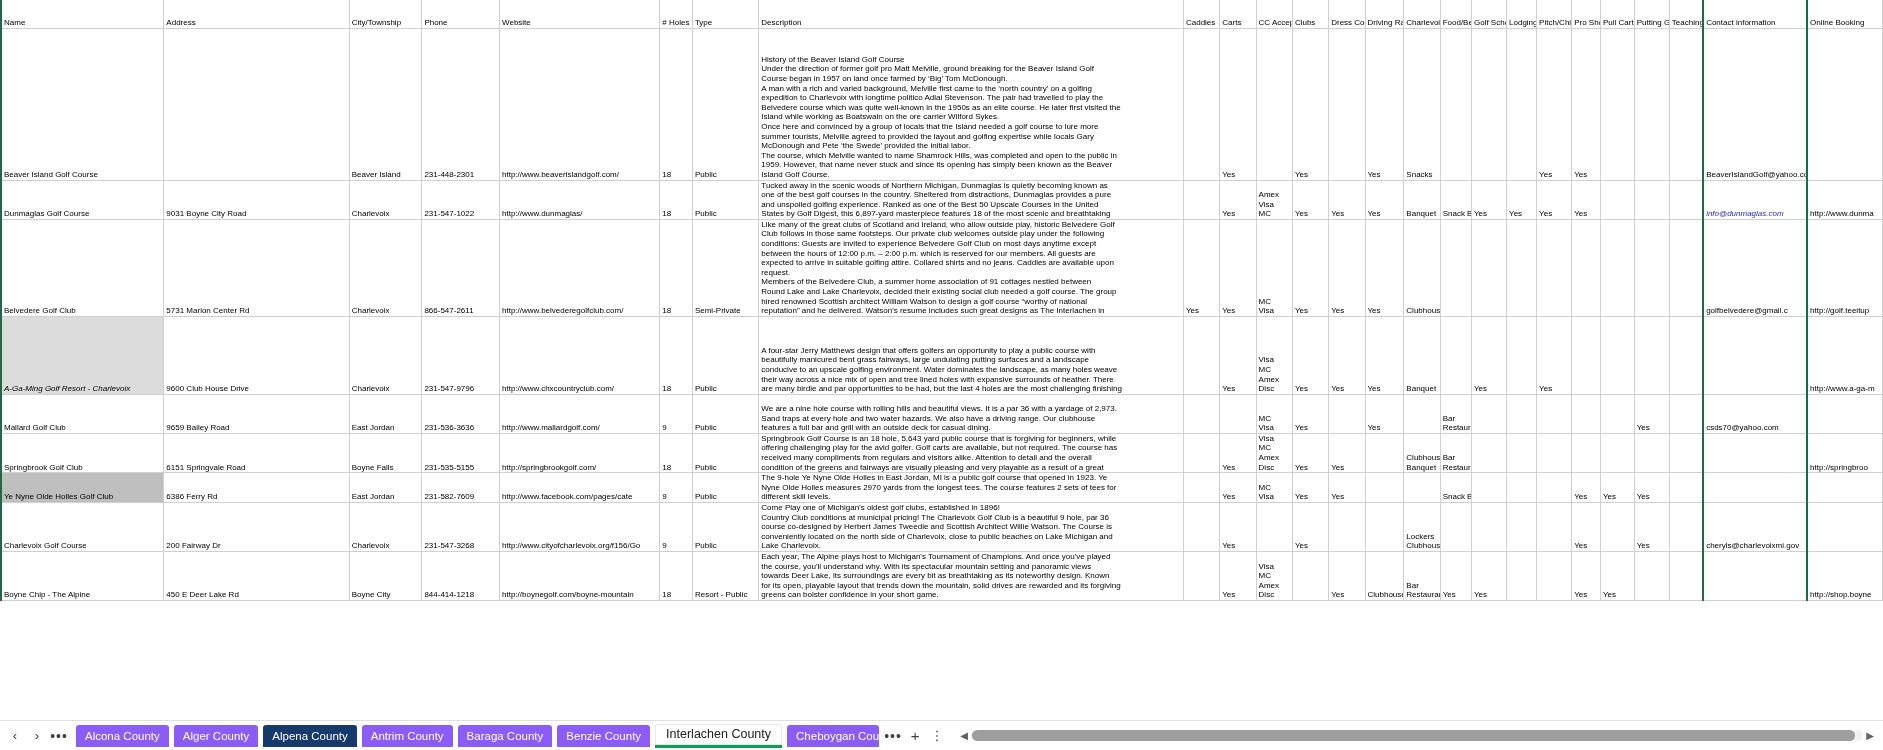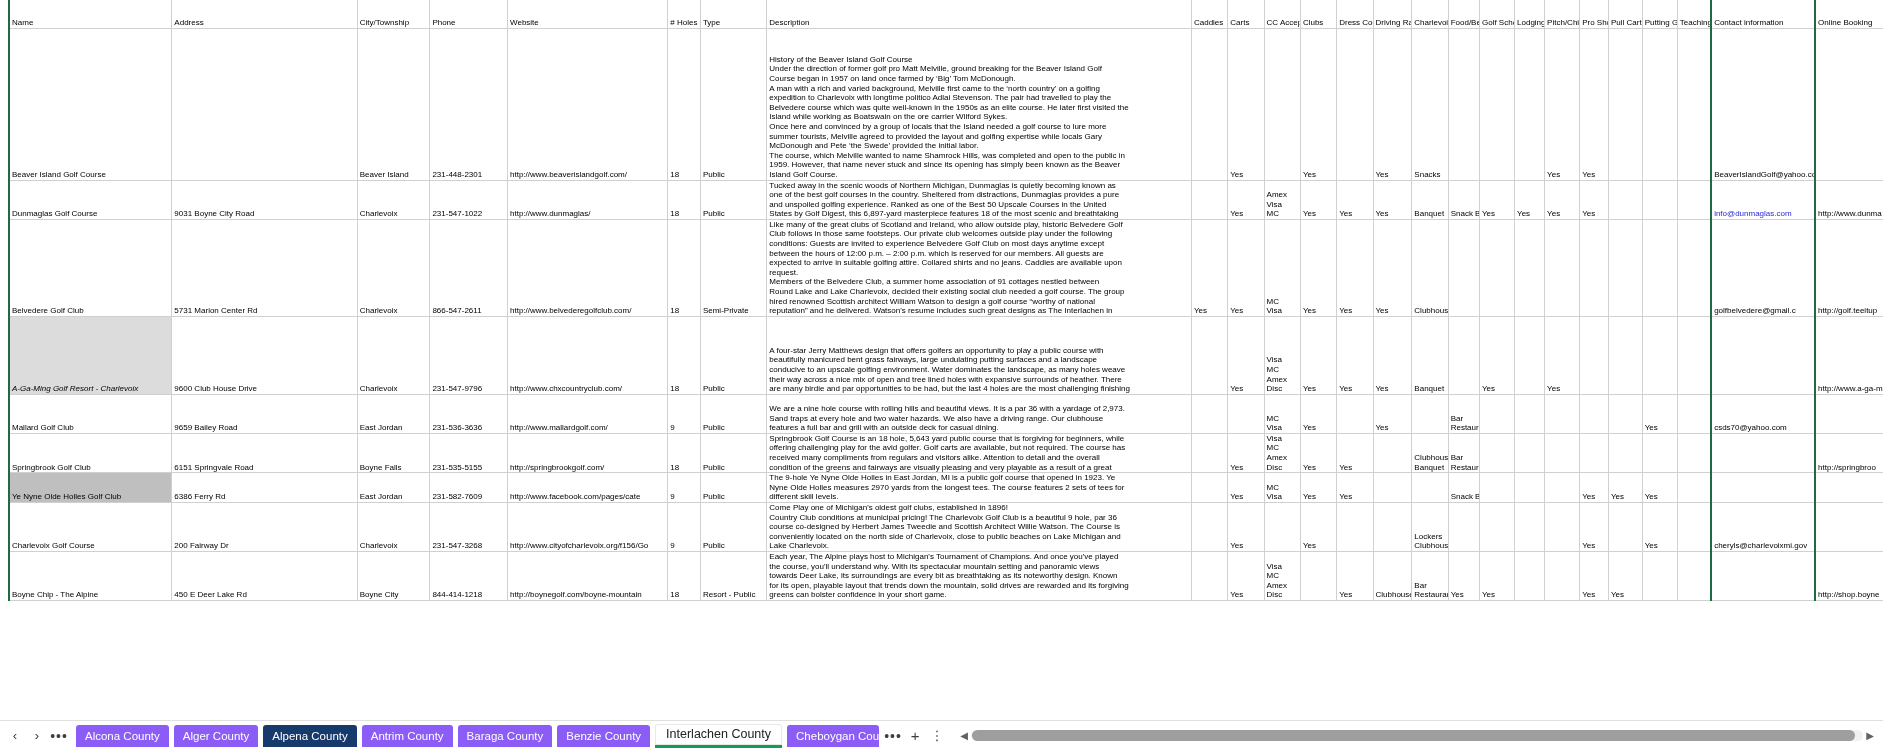--- a/index.html
+++ b/index.html
@@ -11,21 +11,20 @@
     font-family: "Liberation Sans", sans-serif;
   }
   #app { position: relative; width: 1883px; height: 750px; background:#fff; }
 
   
   .grid-wrap {
     position: absolute; top: 0; left: 0;
     width: 1883px; height: 601px;
     overflow: hidden;
     background: #fff;
-    padding-left: 8px;
   }
   table.sheet {
     border-collapse: collapse;
     table-layout: fixed;
     width: 1883px;
     font-size: 8px;
     line-height: 9.6px;
     color: #000;
   }
   table.sheet td, table.sheet th {
@@ -46,21 +45,21 @@
     word-break: break-word;
     line-height: 9.6px;
   }
   th.ctr { text-align: center; margin-top: 18px; }
   
   .green-left { border-left: 2px solid #1e6b41; }
   td.desc { white-space: normal; line-height: 9.6px; }
   td.amen { white-space: normal; line-height: 9.6px; }
   .name-hl-light { background: #dcdcdc; font-style: italic; }
   .name-hl-dark  { background: #bfbfbf; }
-  .mail-italic { color:#2a2ad0;margin-top:33px; }
+  .mail-italic { font-style: italic; color:#2a2ad0;margin-top:33px; }
 
   
 
   
   .tabbar {
     position: absolute; left: 0; bottom: 0;
     width: 1883px; height: 149px;
     background: #fff;
   }
   .tabrow {

